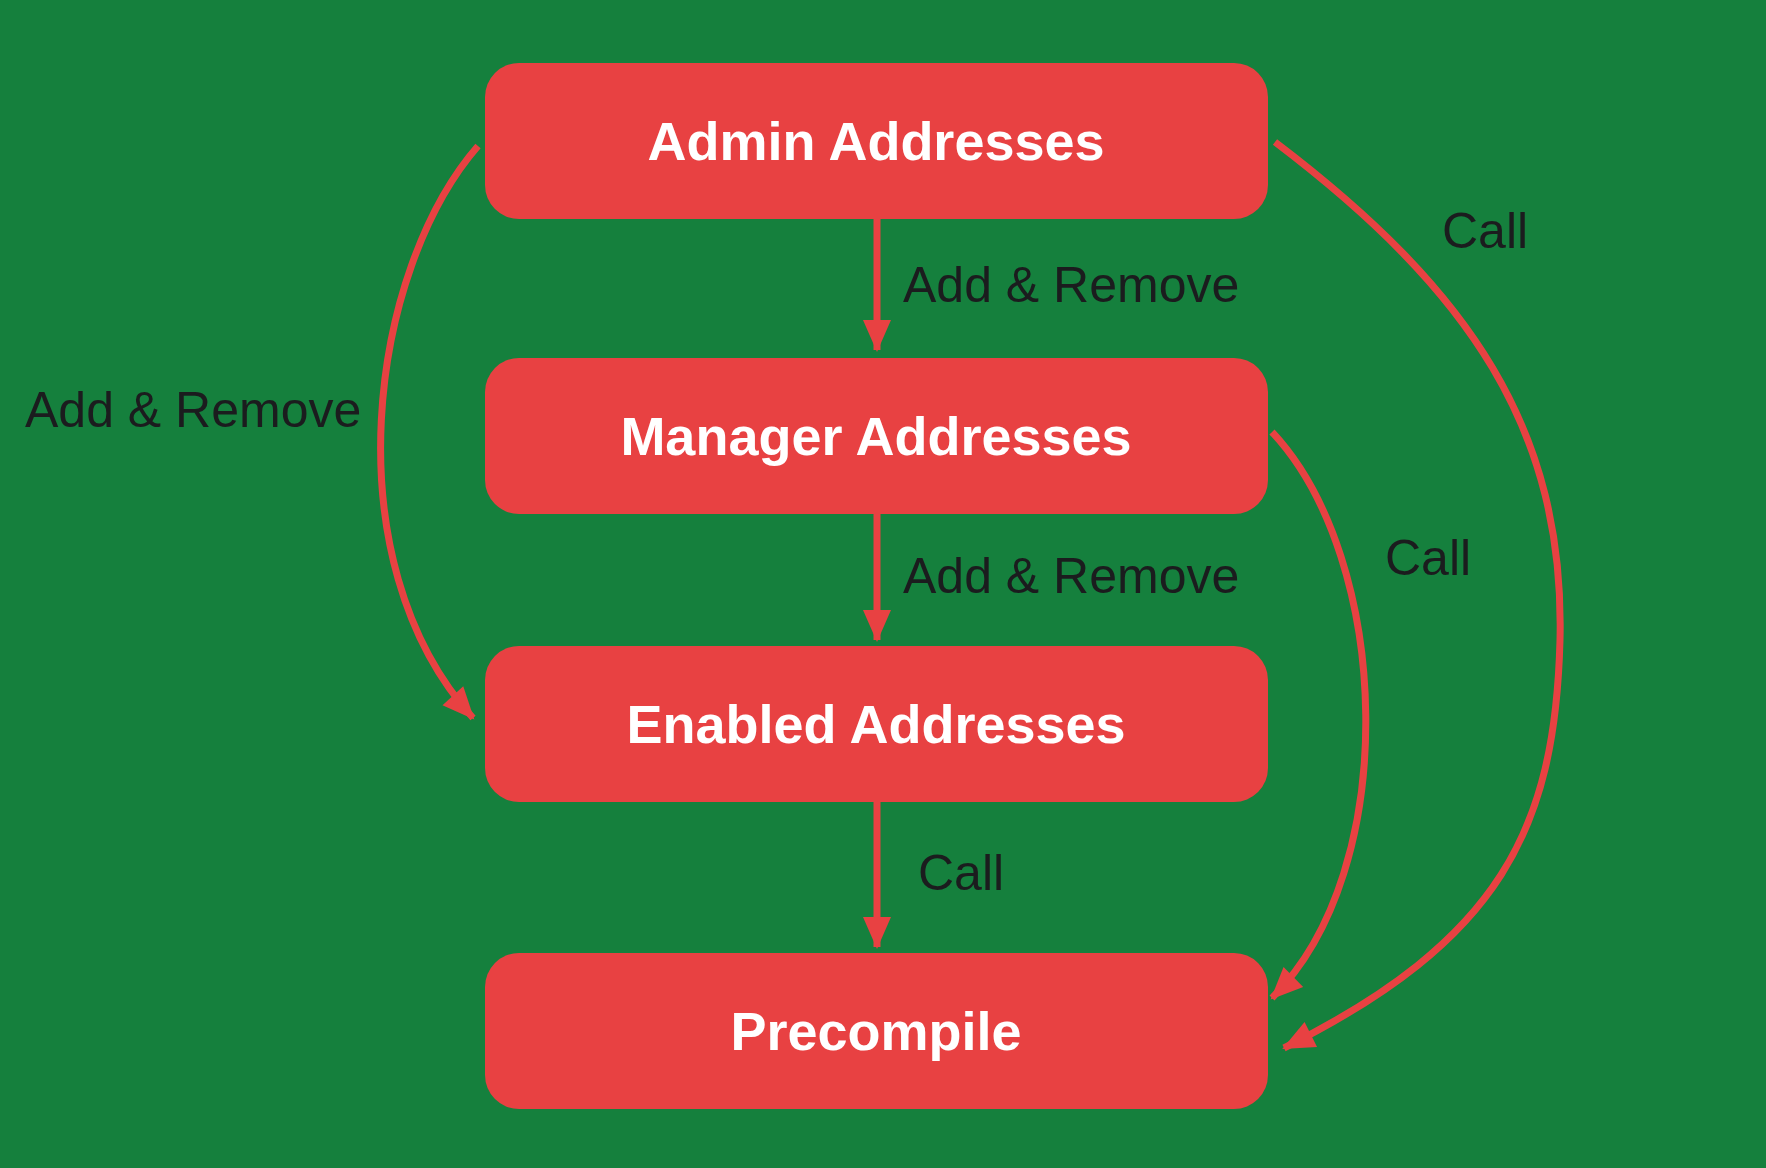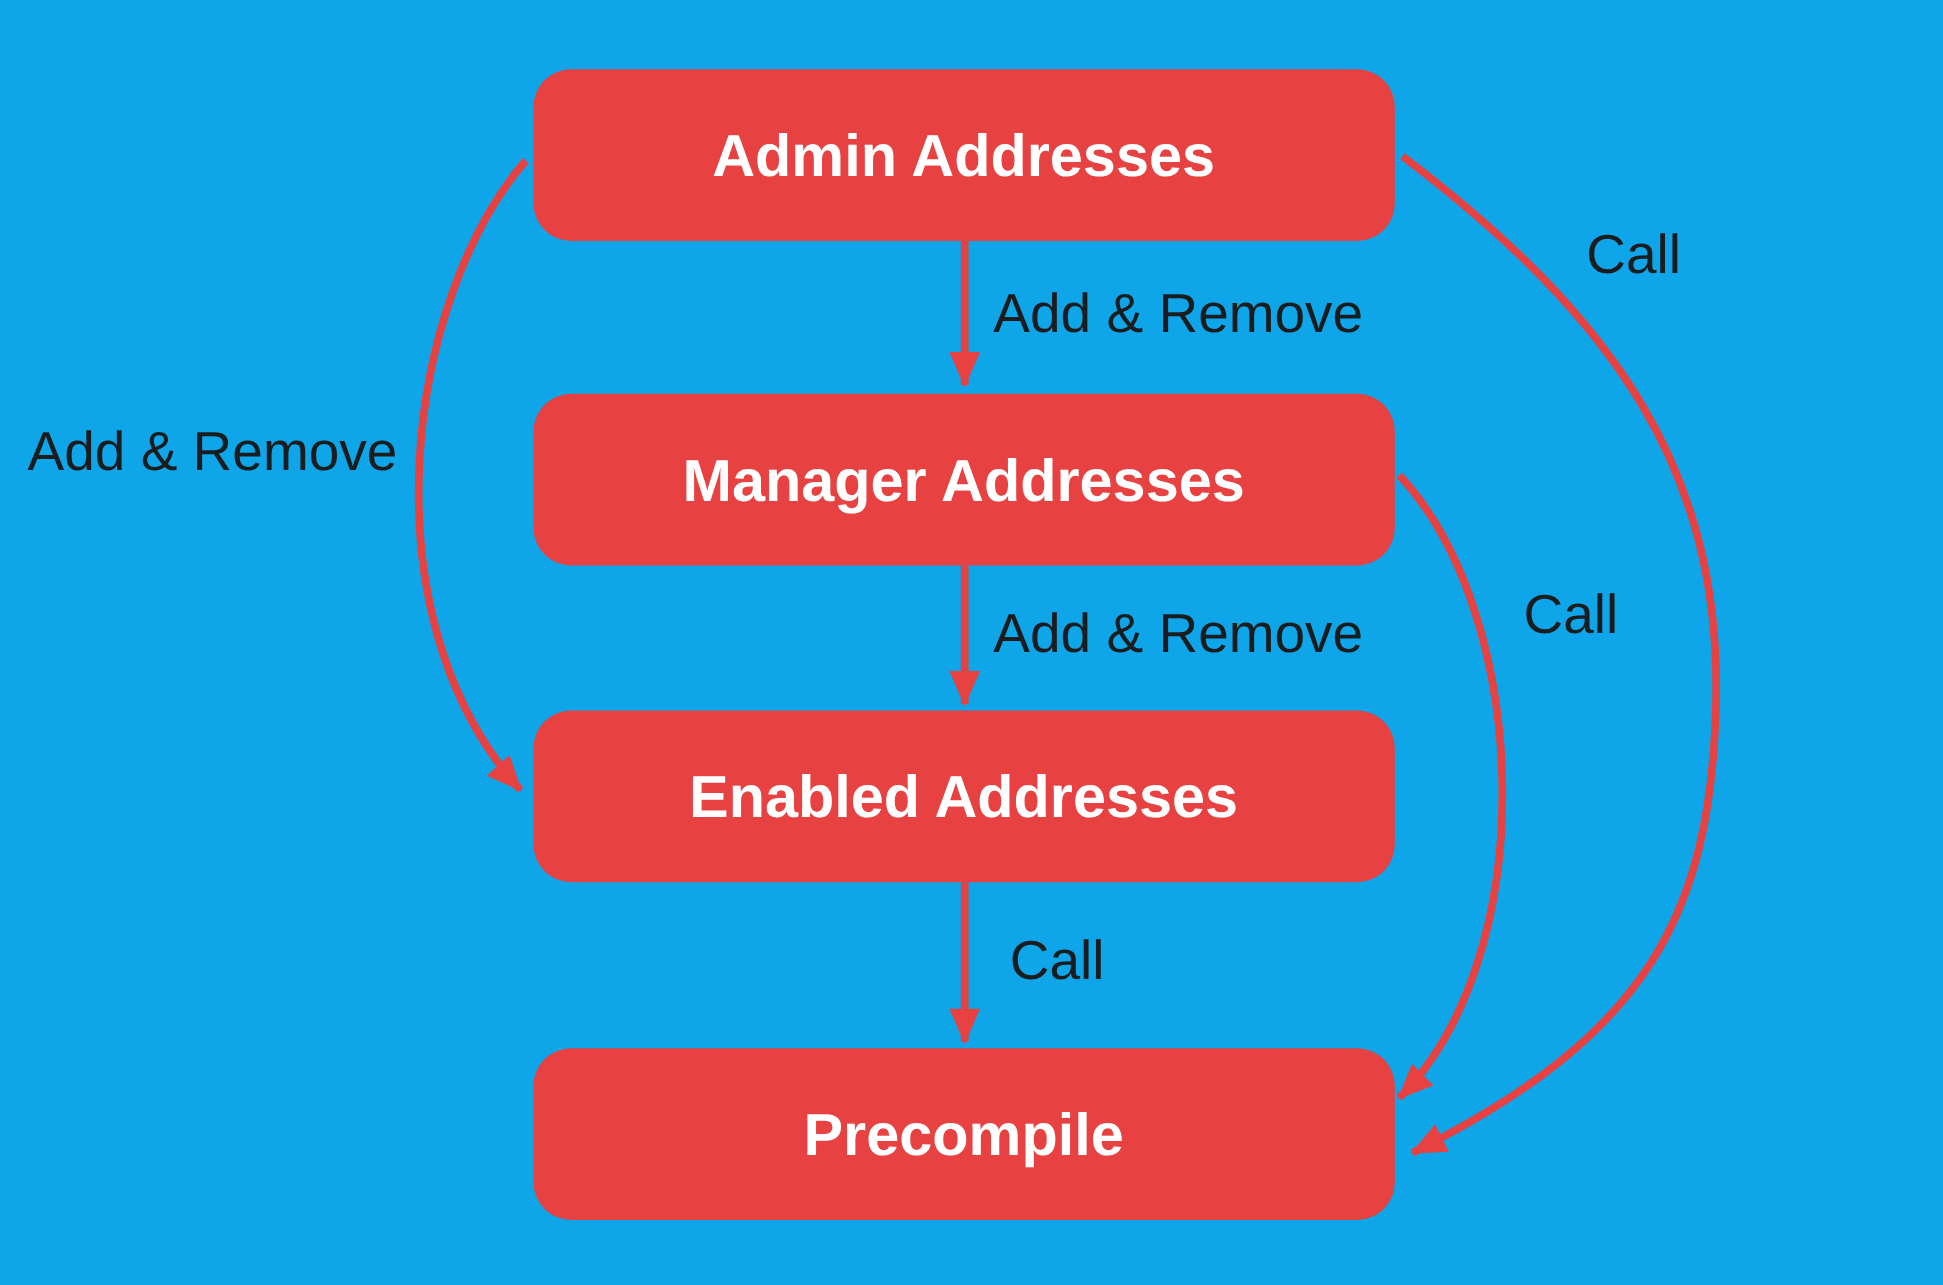--- a/index.html
+++ b/index.html
@@ -1,20 +1,20 @@
 <!DOCTYPE html>
 <html><head>
 <meta charset="utf-8">
 <style>
   html, body { margin: 0; padding: 0; background: #ffffff; }
   .stage {
     position: relative;
     width: 1766px;
     height: 1168px;
-    background: #0ea5e9;
+    background: #15803d;
     overflow: hidden;
   }
   svg { display: block; width: 100%; height: 100%; }
   .node-label {
     font-family: "Liberation Sans", sans-serif;
     font-weight: 700;
     font-size: 54px;
   }
   .edge-label {
     font-family: "Liberation Sans", sans-serif;

